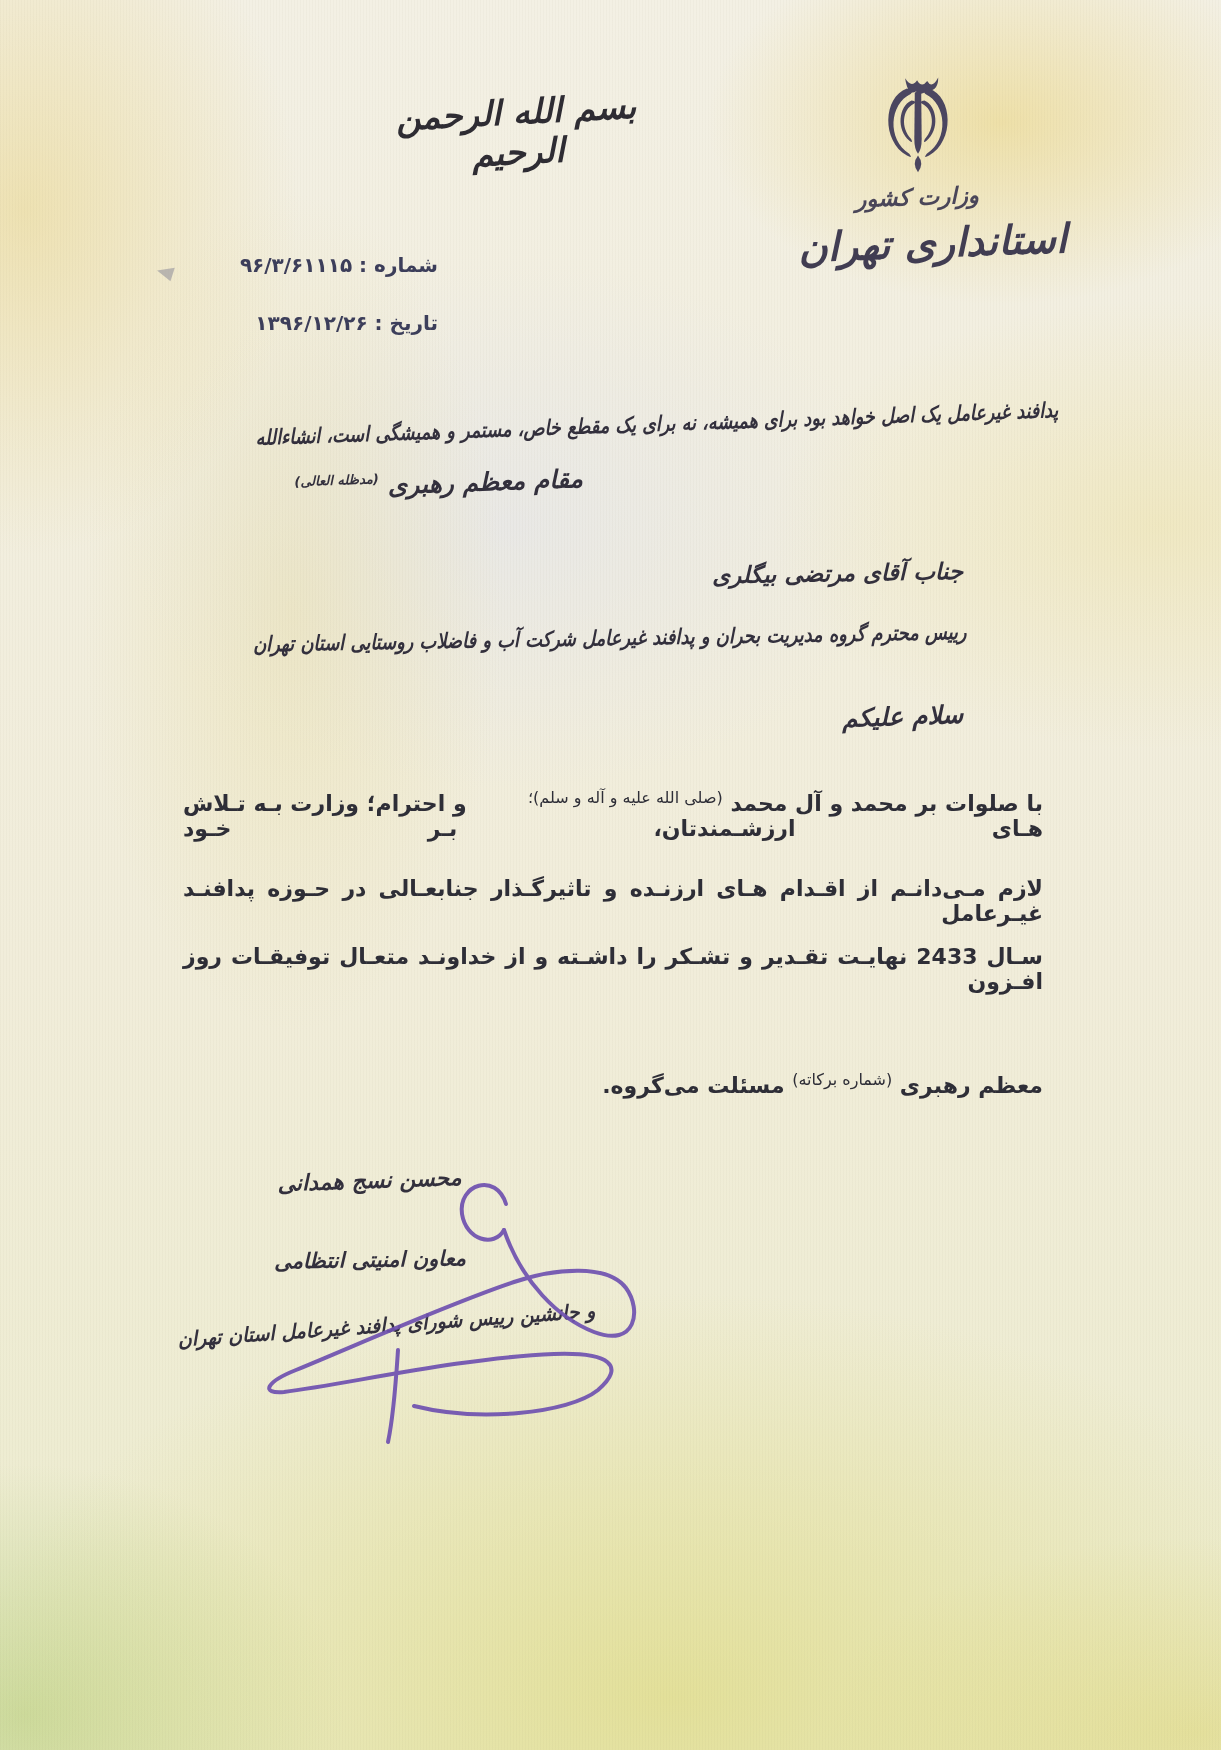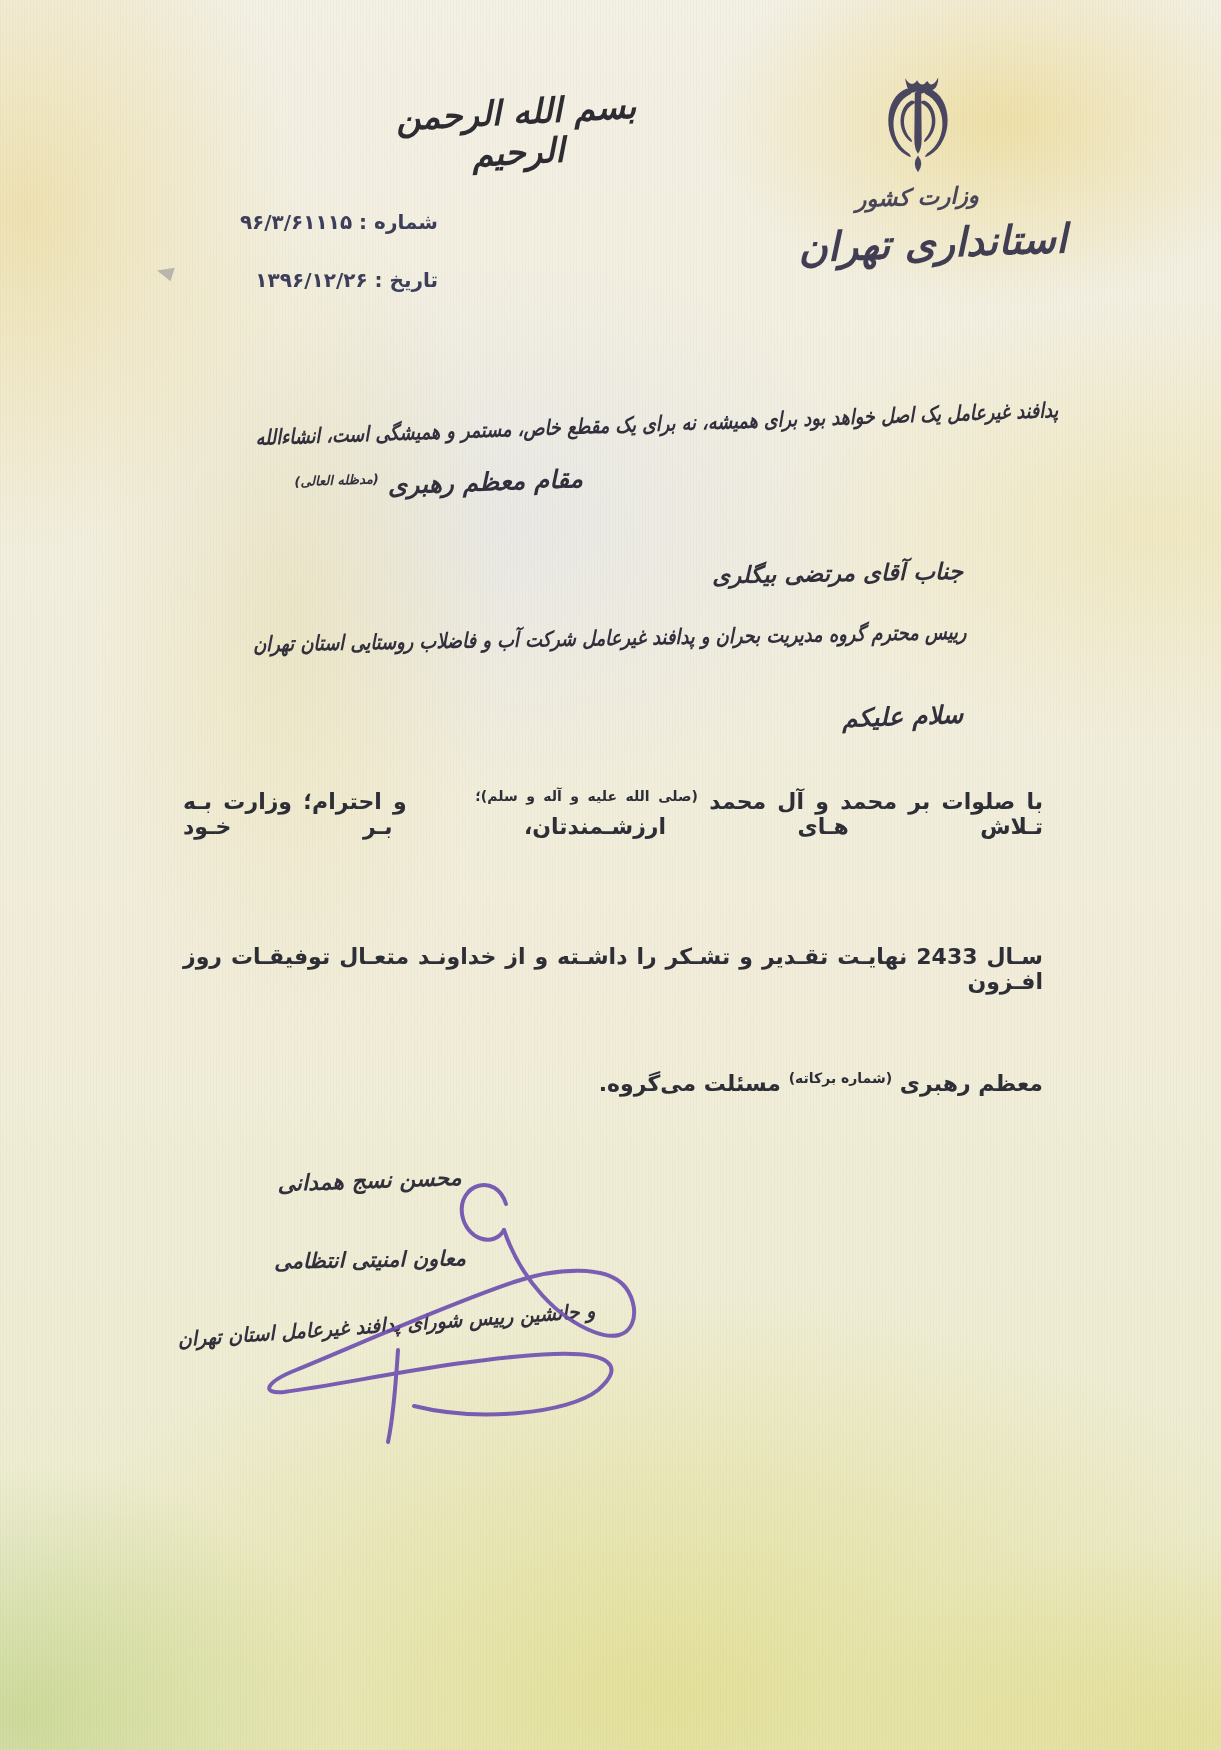--- a/index.html
+++ b/index.html
@@ -27,21 +27,21 @@
   
   #bismillah{left:352px;top:92px;width:330px;text-align:center;font-size:34px;
     letter-spacing:-1px;transform:rotate(-3deg);color:#2e2c33;}
   #emblem{left:872px;top:70px;width:92px;height:116px;}
   #ministry{left:822px;top:184px;width:190px;text-align:center;font-size:23px;
     color:#4a4659;transform:rotate(-2deg);}
   #org{left:770px;top:220px;width:325px;text-align:center;font-size:40px;
     color:#413d52;transform:rotate(-2deg);white-space:nowrap;}
   
   .meta-row{left:193px;width:245px;font-size:20px;font-weight:bold;color:#3c3e5a;
-    white-space:nowrap;text-align:right;}
+    white-space:nowrap;text-align:right;margin-top:43px;}
   #meta-number{top:210px;}
   #meta-date{top:268px;}
   #artifact{left:157px;top:265px;width:0;height:0;border-top:8px solid transparent;
     border-bottom:6px solid transparent;border-right:16px solid #9b9aa0;
     transform:rotate(18deg);opacity:.65;}
   
   #quote{right:163px;top:398px;white-space:nowrap;font-size:21px;color:#33303d;
     transform-origin:100% 50%;transform:rotate(-2deg) scaleX(0.84);}
   #attribution{left:243px;top:470px;width:340px;text-align:right;font-size:25px;color:#33303d;
     transform:rotate(-2deg);white-space:nowrap;}
@@ -55,21 +55,21 @@
   
   #letter-body{left:183px;top:788px;width:860px;height:340px;}
   .bline{position:absolute;width:860px;font-size:22px;font-weight:bold;color:#2e2e37;
     text-align:justify;text-align-last:justify;-moz-text-align-last:justify;}
   #bl1{top:0;}
   #bl2{top:88px;}
   #bl3{top:156px;}
   #bl4{top:219px;}
   #bl5{top:282px;text-align:right;text-align-last:right;-moz-text-align-last:right;padding-left:0;
     width:815px;}
-  .hon-sm{font-size:14px;font-weight:bold;vertical-align:8px;}
+  .hon-sm{font-size:16px;font-weight:normal;vertical-align:8px;}
   .gap{display:inline-block;width:46px;}
   
   #sig-name{left:252px;top:1168px;width:235px;text-align:center;font-size:22px;color:#33303d;
     transform:rotate(-2deg);white-space:nowrap;}
   #sig-title1{left:245px;top:1248px;width:250px;text-align:center;font-size:21px;color:#33303d;
     transform:rotate(-1deg);white-space:nowrap;}
   #sig-title2{left:196px;top:1312px;width:410px;text-align:center;font-size:20px;color:#33303d;
     transform:rotate(-4deg) scaleX(0.95);white-space:nowrap;}
   #sig-ink{left:238px;top:1142px;width:430px;height:310px;}
 </style>
@@ -111,20 +111,21 @@
   <div id="recipient-title" class="abs fa calli">رییس محترم گروه مدیریت بحران و پدافند غیرعامل شرکت آب و فاضلاب روستایی استان تهران</div>
   <div id="greeting" class="abs fa calli">سلام علیکم</div>
 
   <div id="letter-body" class="abs fa">
     <div id="bl1" class="bline fa">
       <span>با صلوات بر محمد و آل محمد</span>
       <span class="hon-sm">(صلی الله علیه و آله و سلم)؛</span>
       <span class="gap"></span>
       <span>و احترام؛ وزارت بـه تـلاش هـای ارزشـمندتان، بـر خـود</span>
     </div>
+    <div id="bl2" class="bline fa">لازم مـی‌دانـم از اقـدام هـای ارزنـده و تاثیرگـذار جنابعـالی در حـوزه پدافنـد غیـرعامل</div>
     <div id="bl3" class="bline fa">سـال 2433 نهایـت تقـدیر و تشـکر را داشـته و از خداونـد متعـال توفیقـات روز افـزون</div>
     <div id="bl5" class="bline fa">
       <span>معظم رهبری</span>
       <span class="hon-sm">(شماره برکاته)</span>
       <span>مسئلت می‌گروه.</span>
     </div>
   </div>
 
   <div id="sig-name" class="abs fa calli">محسن نسج همدانی</div>
   <div id="sig-title1" class="abs fa calli">معاون امنیتی انتظامی</div>

